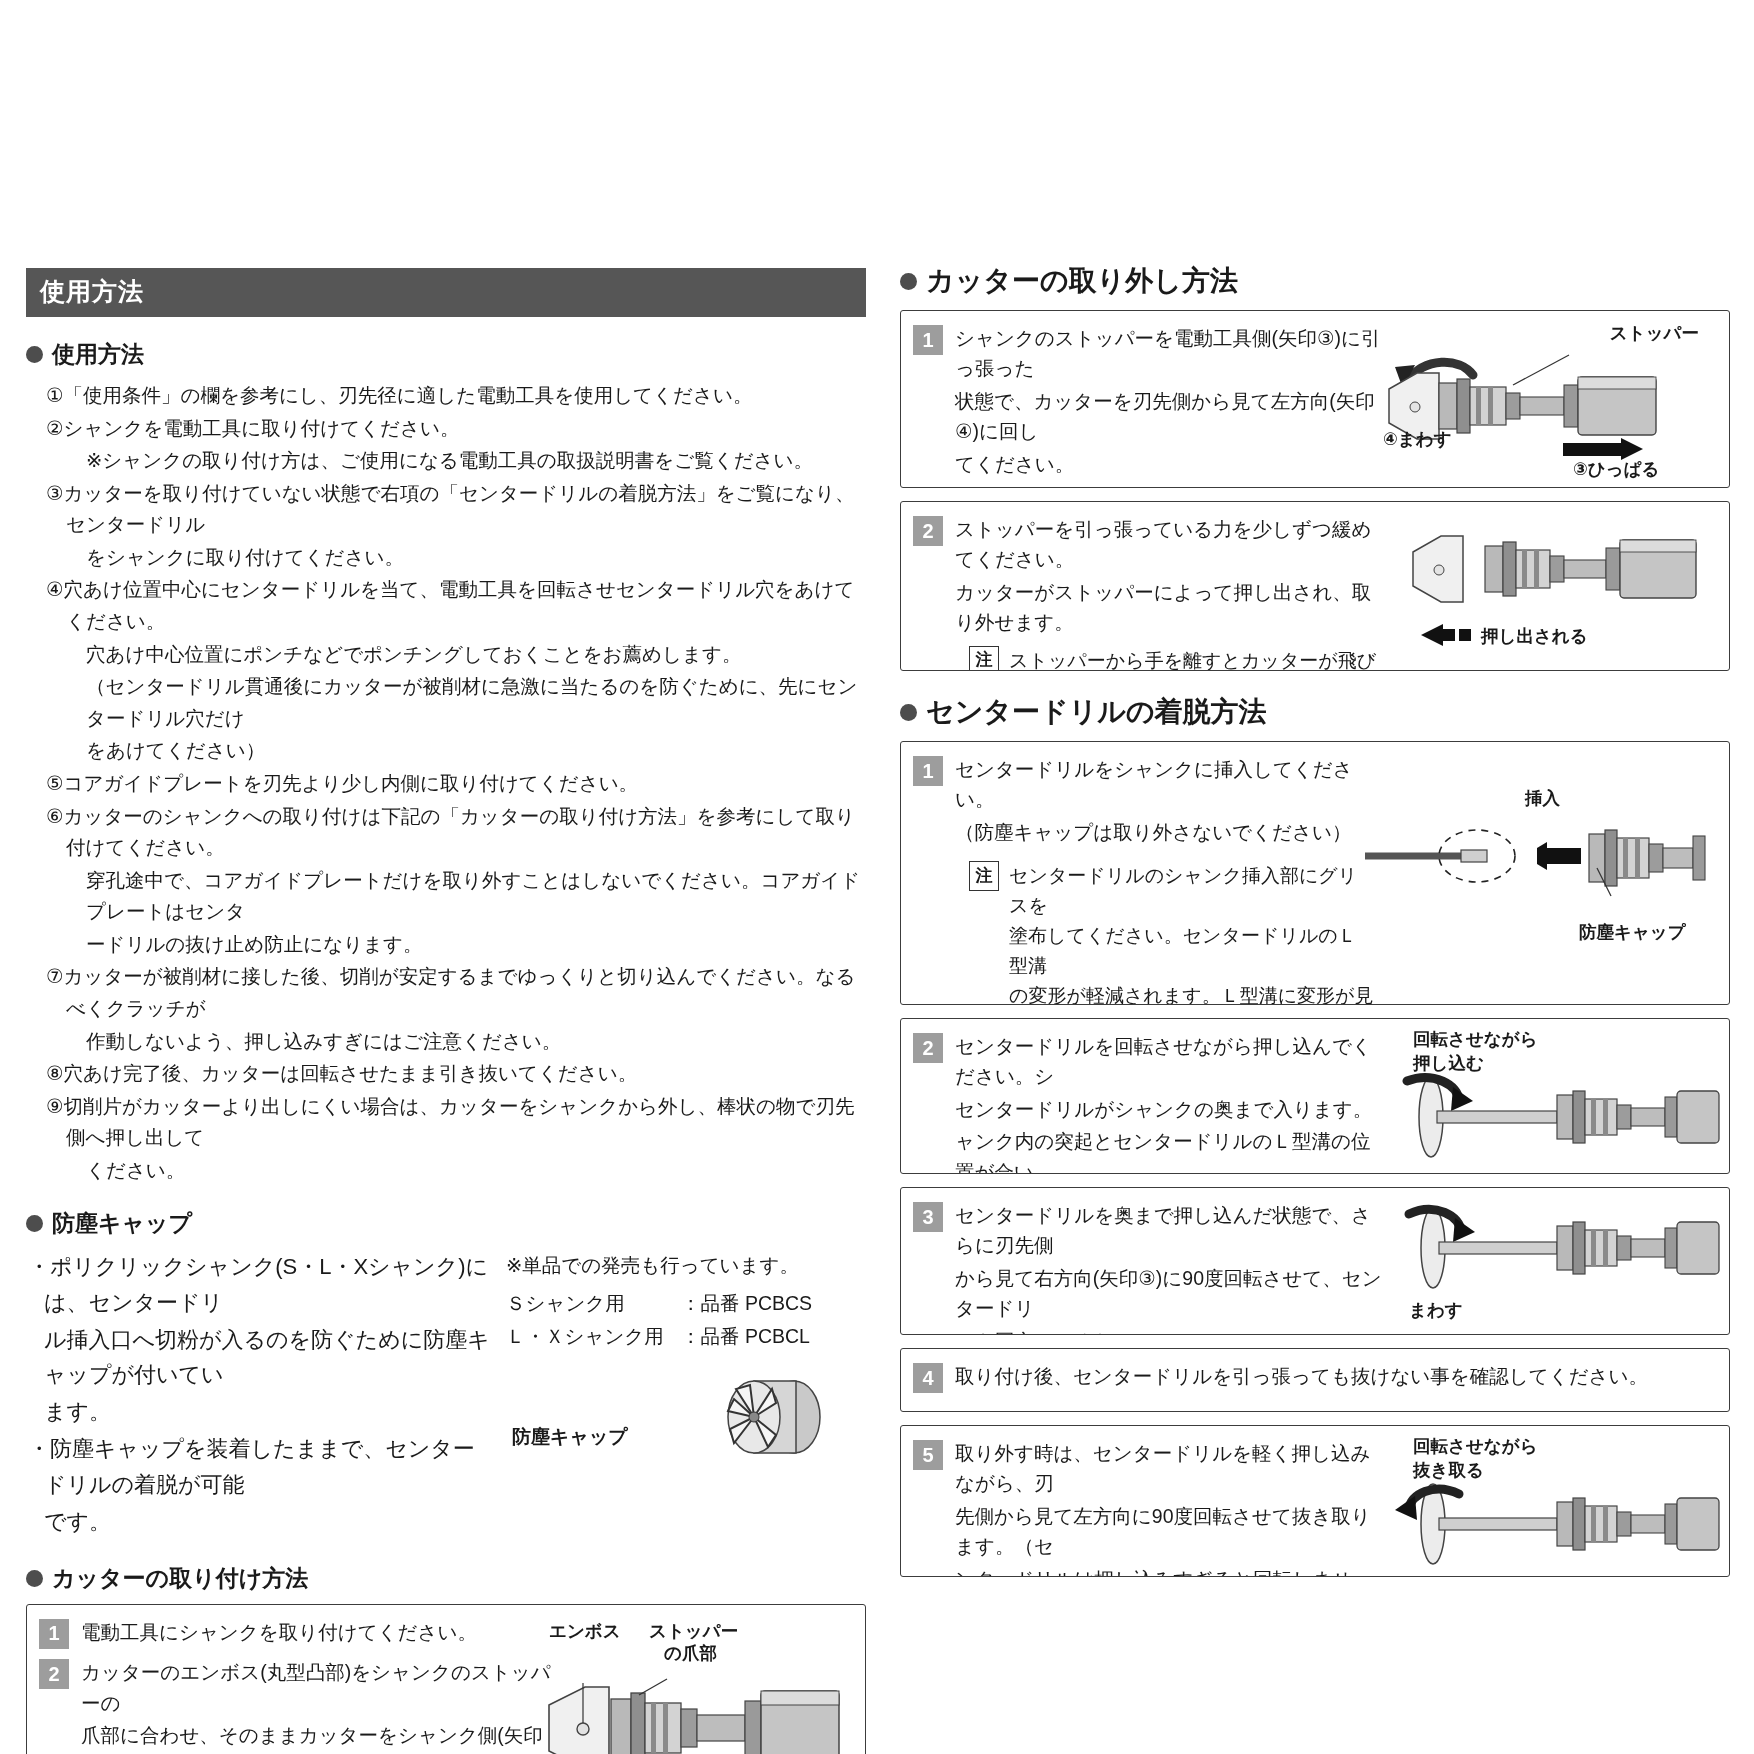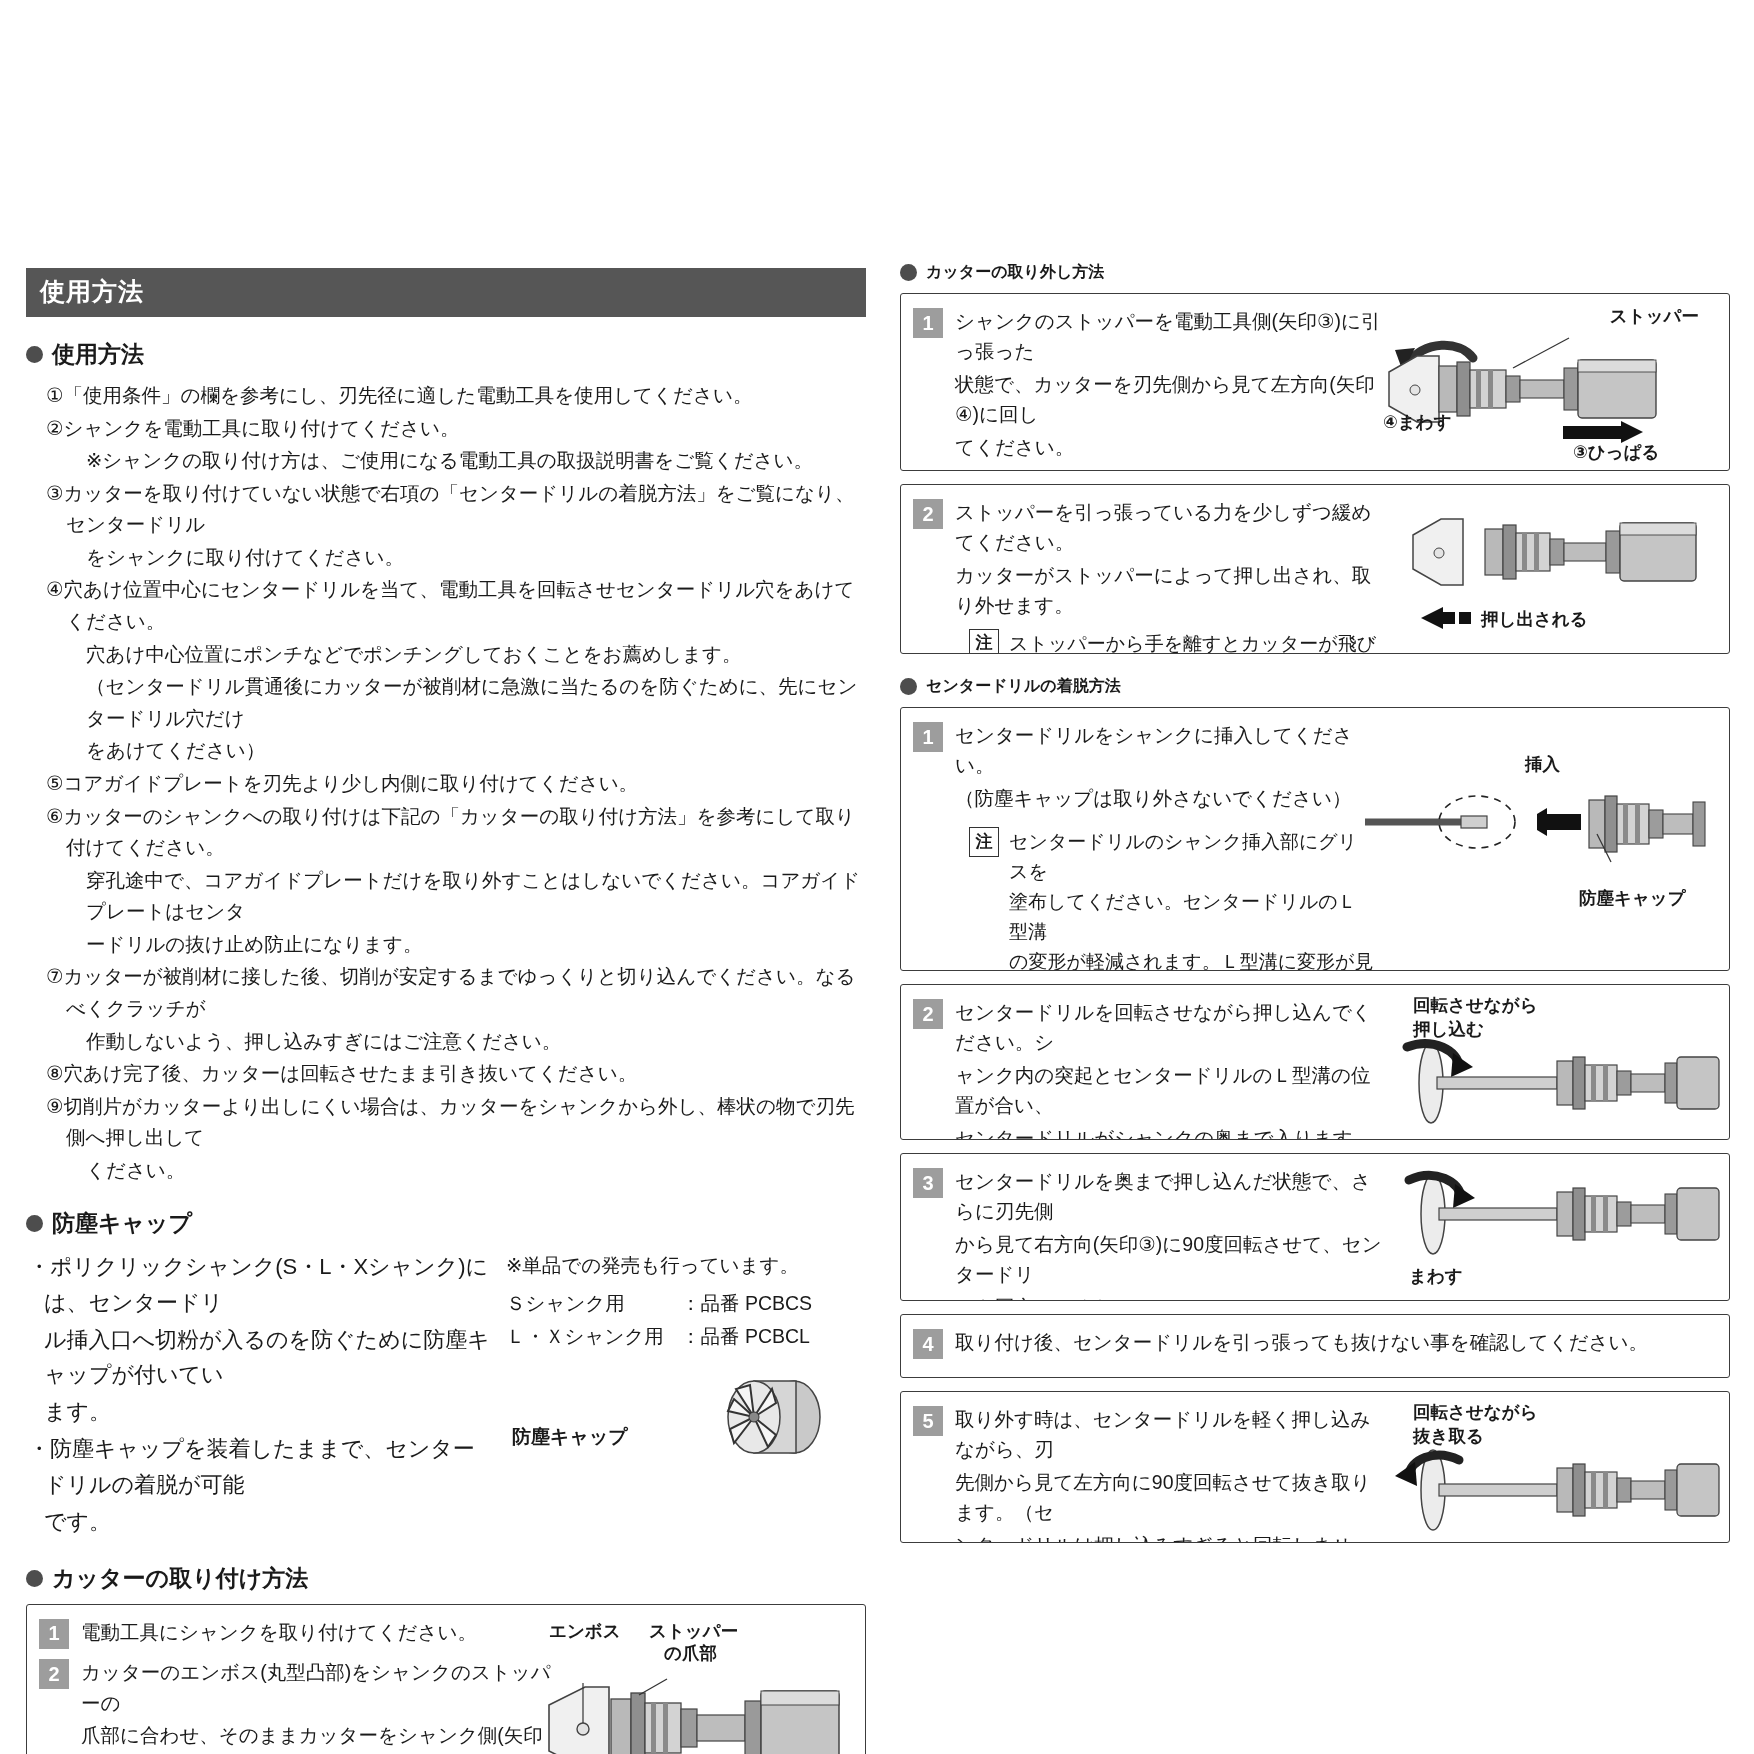--- a/index.html
+++ b/index.html
@@ -6,21 +6,21 @@
   body{width:1754px;height:1754px;font-family:"Liberation Sans","DejaVu Sans",sans-serif;color:#1a1a1a;}
   .page{position:relative;width:1754px;height:1494px;}
   .col{position:absolute;}
   .colL{left:26px;top:268px;width:840px;}
   .colR{left:900px;top:262px;width:830px;}
 
   
   .banner{background:#565656;color:#ffffff;font-size:25px;font-weight:bold;padding:7px 14px 9px 14px;letter-spacing:1px;}
   .h2{display:flex;align-items:center;gap:9px;font-size:23px;font-weight:bold;margin:22px 0 10px 0;}
   .h2 .dot{width:17px;height:17px;border-radius:50%;background:#4d4d4d;flex:none;display:inline-block;}
-  .h2.small{font-size:16px;}
+  .h2.small{font-size:28px;}
 
   
   .txt{font-size:19.5px;line-height:1.62;margin-left:12px;}
   .lines p{margin:0 0 1px 0;}
   .ind1{padding-left:28px;text-indent:-20px;}
   .ind2{padding-left:48px;}
 
   
   .capwrap{display:flex;gap:10px;}
   .capleft{width:470px;font-size:22px;line-height:1.6;}
@@ -306,22 +306,22 @@
         </svg>
         <span class="lbl" style="left:214px;top:134px;">防塵キャップ</span>
       </div>
     </div>
 
     <div class="box" style="height:154px;">
       <div class="boxrow">
         <div class="num">2</div>
         <div class="stepbody" style="max-width:430px;">
           <p>センタードリルを回転させながら押し込んでください。シ</p>
+          <p>センタードリルがシャンクの奥まで入ります。</p>
           <p>ャンク内の突起とセンタードリルのＬ型溝の位置が合い、</p>
-          <p>センタードリルがシャンクの奥まで入ります。</p>
         </div>
       </div>
       <div style="position:absolute;right:6px;top:6px;width:330px;height:145px;">
         <span class="lbl" style="left:20px;top:2px;">回転させながら</span>
         <span class="lbl" style="left:20px;top:26px;">押し込む</span>
         <svg width="330" height="100" style="position:absolute;left:0;top:46px;">
           <ellipse cx="38" cy="46" rx="12" ry="40" fill="#ececec" stroke="#444" stroke-width="1.5"></ellipse>
           <path d="M14 10 C40 0, 66 14, 66 30" fill="none" stroke="#222" stroke-width="9" stroke-linecap="round"></path>
           <polygon points="60,16 80,30 58,40" fill="#111"></polygon>
           <rect x="44" y="40" width="120" height="12" fill="#cfcfcf" stroke="#444" stroke-width="1.2"></rect>

